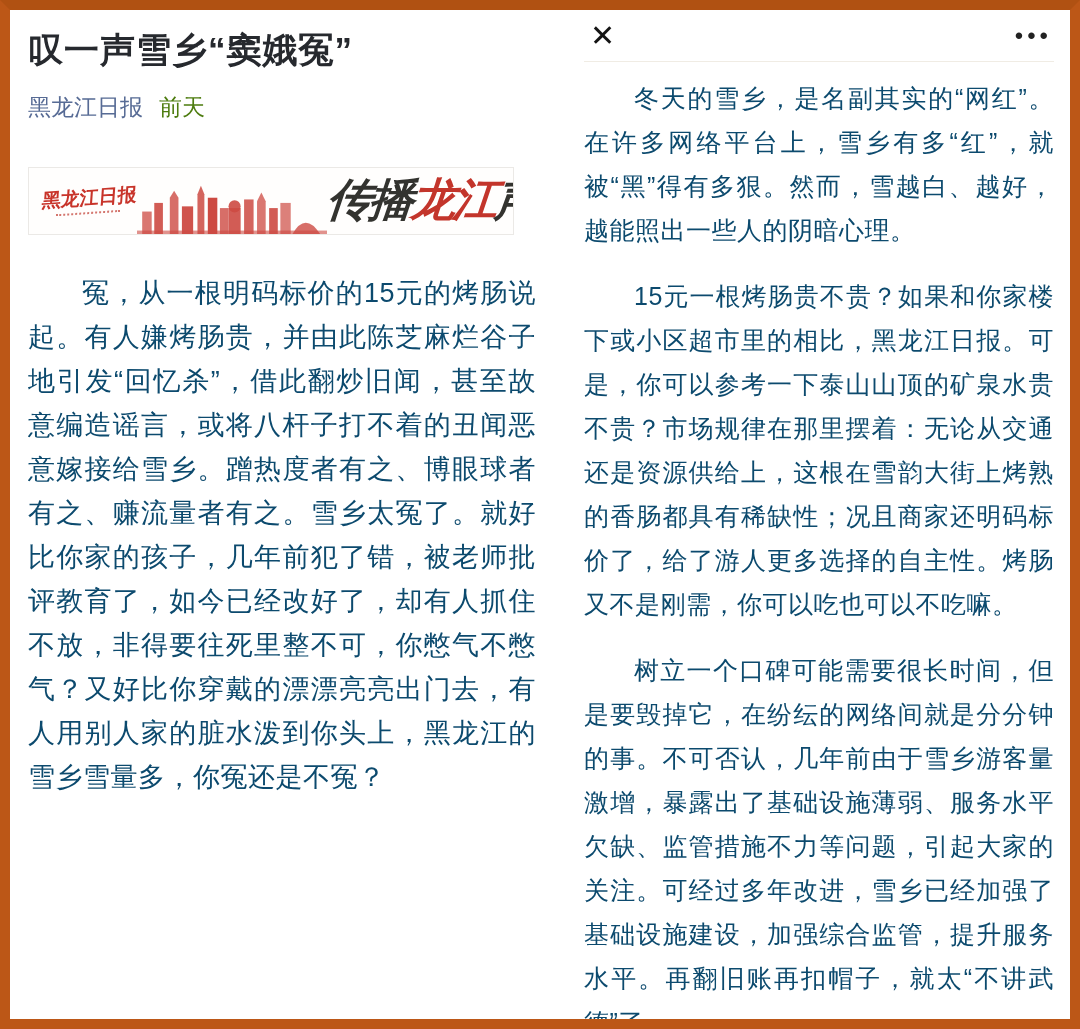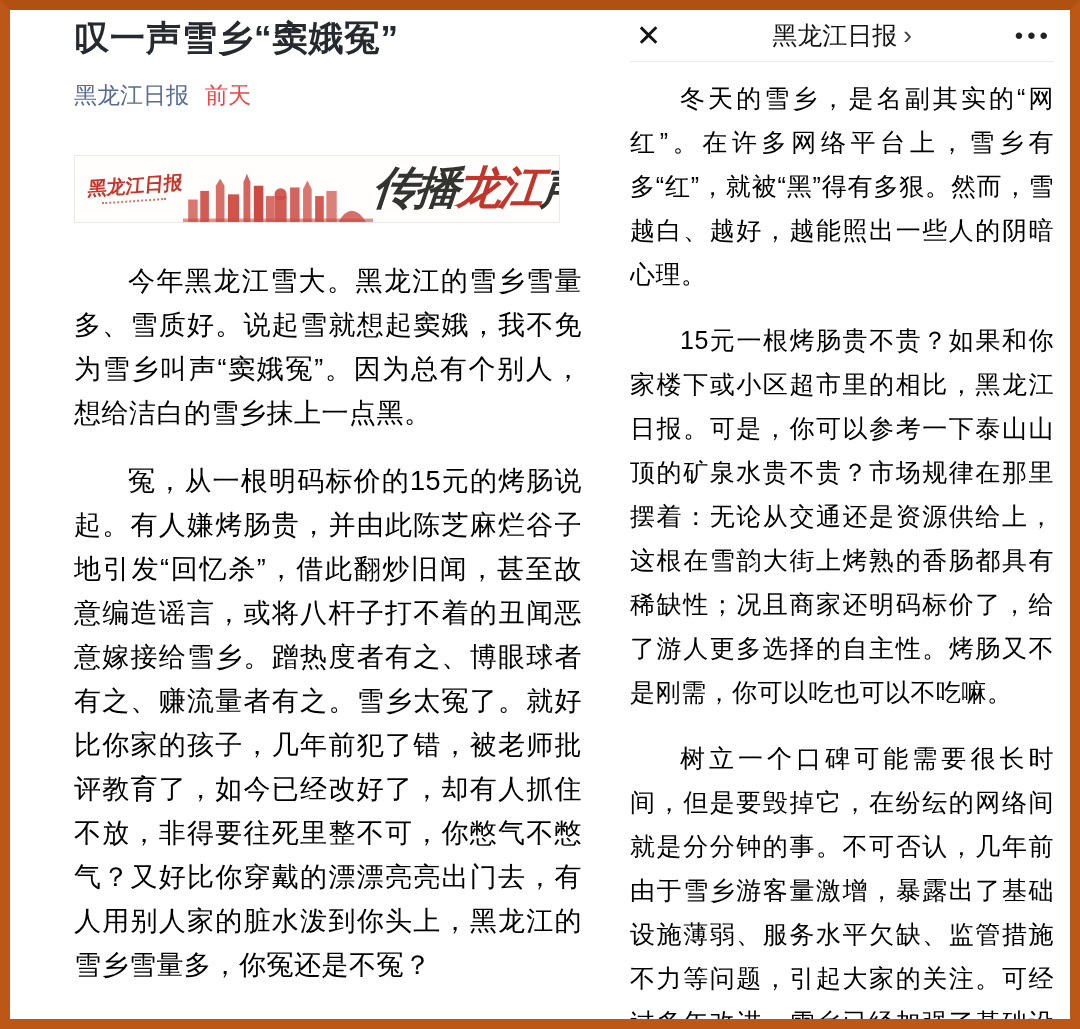--- a/index.html
+++ b/index.html
@@ -9,28 +9,28 @@
     width:1080px; height:1029px;
     border:10px solid #bc5717;
     border-top-color:#b05112;
     background:#ffffff;
     overflow:hidden;
     display:flex;
     gap:48px;
     padding:0 16px 0 18px;
   }
   
-  .left-panel { width:508px; flex:0 0 508px; padding-top:6px; overflow:hidden;margin-left:46px; }
+  .left-panel { width:508px; flex:0 0 508px; padding-top:18px; overflow:hidden; }
   .article-title {
     font-size:35px; font-weight:700; color:#26292e;
     letter-spacing:1px; line-height:1.25;
   }
   .byline { margin-top:20px; font-size:23px; display:flex; align-items:baseline; gap:16px; }
   .byline .source { color:#576b95; cursor:pointer; }
-  .byline .time { color:#ef4444; }
+  .byline .time { color:#4d7c0f; }
   .banner {
     margin-top:44px; height:68px; width:486px;
     border:1px solid #ebe9e6; background:#fffefd;
     display:flex; align-items:center; overflow:hidden;
     padding:0 6px 0 12px;
   }
   .banner-logo {
     color:#c8342a; font-family:"Liberation Serif", serif;
     font-weight:700; font-size:19px; line-height:1;
     transform:rotate(-4deg) skewX(-8deg);
@@ -43,21 +43,21 @@
   .banner-skyline { flex:0 0 190px; height:58px; margin-top:8px; }
   .banner-slogan {
     flex:1; white-space:nowrap; text-align:right;
     font-family:"Liberation Serif", serif; font-style:italic; font-weight:900;
     font-size:45px; letter-spacing:-3px; line-height:1;
     transform:skewX(-5deg); padding-right:2px;
   }
   .slogan-dark { color:#33332f; }
   .slogan-red  { color:#c3352b; }
   .body-text p {
-    font-size:27px; line-height:44px; color:#000000;
+    font-size:27px; line-height:44px; color:#0c4a6e;
     text-align:justify; text-align-last:left;
     text-indent:2em; letter-spacing:0.5px;
   }
   .left-panel .body-text p:first-child { margin-top:36px; }
   .left-panel .body-text p + p { margin-top:24px; }
   
   .right-panel { flex:1; min-width:0; overflow:hidden; }
   .wx-header {
     height:52px; display:flex; align-items:center;
     border-bottom:1px solid #f0ece4; position:relative;
@@ -117,29 +117,27 @@
           <path d="M180 60 Q195 34 212 60 Z" opacity="0.8"></path>
           <rect x="0" y="56" width="220" height="4" opacity="0.6"></rect>
         </g>
       </svg>
       <div class="banner-slogan">
         <span class="slogan-dark">传播</span><span class="slogan-red">龙江</span><span class="slogan-dark">声音</span>
       </div>
     </div>
 
     <div class="body-text">
-      <p>今年黑龙江雪大。黑龙江的雪乡雪量多、雪质好。说起雪就想起窦娥，我不免为雪乡叫声“窦娥冤”。因为总有个别人，想给洁白的雪乡抹上一点黑。</p>
       <p>冤，从一根明码标价的15元的烤肠说起。有人嫌烤肠贵，并由此陈芝麻烂谷子地引发“回忆杀”，借此翻炒旧闻，甚至故意编造谣言，或将八杆子打不着的丑闻恶意嫁接给雪乡。蹭热度者有之、博眼球者有之、赚流量者有之。雪乡太冤了。就好比你家的孩子，几年前犯了错，被老师批评教育了，如今已经改好了，却有人抓住不放，非得要往死里整不可，你憋气不憋气？又好比你穿戴的漂漂亮亮出门去，有人用别人家的脏水泼到你头上，黑龙江的雪乡雪量多，你冤还是不冤？</p>
     </div>
   </div>
 
   <div class="right-panel">
     <div class="wx-header">
       <span class="close-btn">✕</span>
-      <span class="wx-title-group"><span>黑龙江日报</span><span class="chev">›</span></span>
       <span class="more-btn">•••</span>
     </div>
 
     <div class="body-text">
       <p>冬天的雪乡，是名副其实的“网红”。在许多网络平台上，雪乡有多“红”，就被“黑”得有多狠。然而，雪越白、越好，越能照出一些人的阴暗心理。</p>
       <p>15元一根烤肠贵不贵？如果和你家楼下或小区超市里的相比，黑龙江日报。可是，你可以参考一下泰山山顶的矿泉水贵不贵？市场规律在那里摆着：无论从交通还是资源供给上，这根在雪韵大街上烤熟的香肠都具有稀缺性；况且商家还明码标价了，给了游人更多选择的自主性。烤肠又不是刚需，你可以吃也可以不吃嘛。</p>
       <p>树立一个口碑可能需要很长时间，但是要毁掉它，在纷纭的网络间就是分分钟的事。不可否认，几年前由于雪乡游客量激增，暴露出了基础设施薄弱、服务水平欠缺、监管措施不力等问题，引起大家的关注。可经过多年改进，雪乡已经加强了基础设施建设，加强综合监管，提升服务水平。再翻旧账再扣帽子，就太“不讲武德”了。</p>
 
     </div>
   </div>

